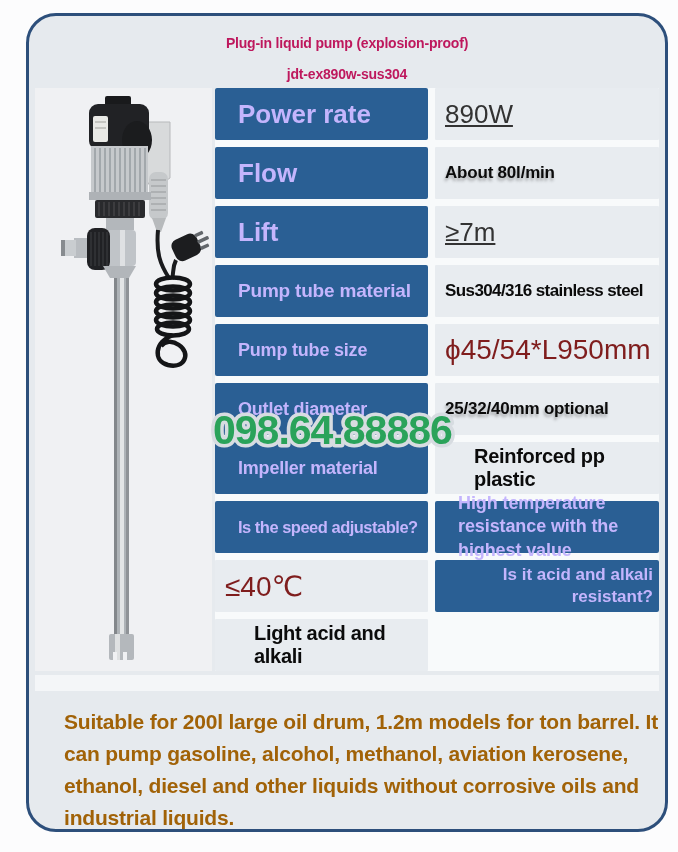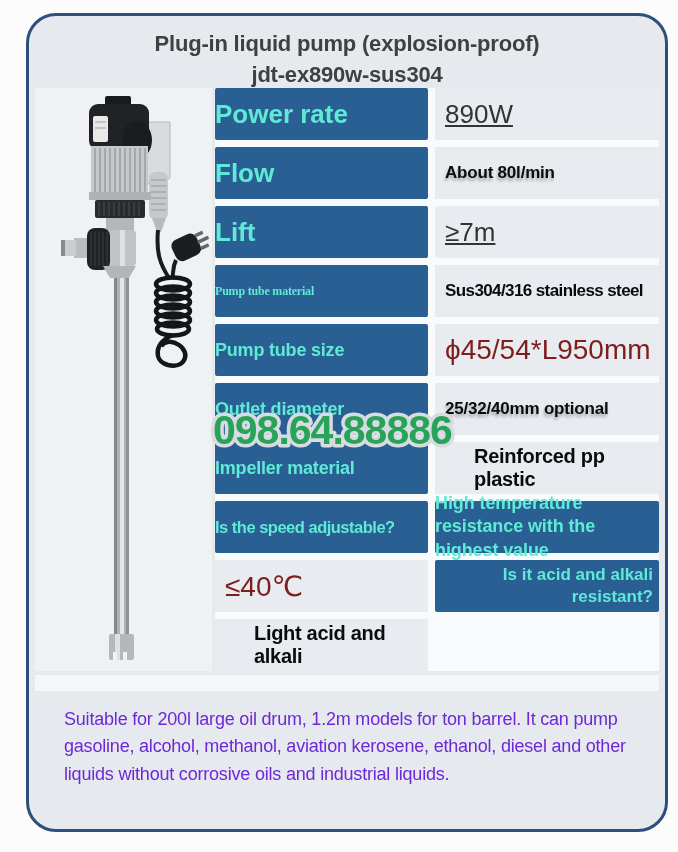--- a/index.html
+++ b/index.html
@@ -8,62 +8,62 @@
     background:#fcfcfd;
     font-family:"Liberation Sans","DejaVu Sans",sans-serif;
   }
   .card{
     position:absolute;left:26px;top:13px;width:642px;height:819px;
     box-sizing:border-box;border:3px solid #2d4f7b;border-radius:30px;
     background:#e6eaee;overflow:hidden;
   }
   .title{
     position:absolute;left:0;top:12px;width:100%;text-align:center;
-    font-weight:700;font-size:22px;line-height:31px;color:#404040;
+    font-weight:700;font-size:14px;line-height:31px;color:#be185d;
     letter-spacing:-0.2px;
   }
   .product-panel{
     position:absolute;left:6px;top:72px;width:177px;height:583px;
     background:#f0f1f3;
   }
   .spec-table{
     position:absolute;left:186px;top:72px;width:444px;
     display:grid;grid-template-columns:213px 224px;
     grid-auto-rows:52px;gap:7px 7px;background:#f8fafb;
   }
   .cell{display:flex;align-items:center;box-sizing:border-box;}
   .cell-label{
-    background:#2a5f94;color:#5eead4;font-weight:700;
-    padding-right:6px;border-radius:2px;
+    background:#2a5f94;color:#c4b5fd;font-weight:700;
+    padding-left:23px;padding-right:6px;border-radius:2px;
   }
   .cell-value{
     background:#e8ecf0;color:#2e2e2e;padding-left:10px;padding-right:4px;
     border-radius:1px;
   }
   .l-xl{font-size:26px;}
   .l-lg{font-size:18px;letter-spacing:-0.2px;}
-  .l-md{font-size:12px;letter-spacing:-0.2px;font-family:Liberation Serif, serif;}
+  .l-md{font-size:19px;letter-spacing:-0.2px;}
   .l-md2{font-size:17px;line-height:1.3;text-align:right;}
   .l-sm{font-size:18px;line-height:1.3;letter-spacing:-0.1px;}
   .l-nowrap{white-space:nowrap;}
   .l-condense{font-size:16.5px;letter-spacing:-0.5px;}
   .v-plain{font-size:26px;font-weight:400;color:#333333;text-decoration:underline;}
   .v-plain-lg{font-size:28px;font-weight:400;color:#7f1d1d;}
   .v-bold{font-size:17px;font-weight:700;color:#0b0b0b;letter-spacing:-0.2px;}
   .v-tight{font-size:17px;letter-spacing:-0.6px;}
   .v-bold-lg{font-size:20px;font-weight:700;color:#0b0b0b;letter-spacing:-0.3px;padding-left:39px;}
   .v-bold-xl{font-size:28px;font-weight:700;color:#1a1a1a;}
   .v-ghost{text-shadow:-1px 3px 3px rgba(50,50,50,0.35);}
   .separator{
     position:absolute;left:6px;top:659px;width:624px;height:16px;
     background:#f4f6f8;
   }
   .footer-text{
     position:absolute;left:35px;top:690px;width:596px;
-    font-weight:400;font-size:18px;line-height:1.52;color:#6d28d9;
+    font-weight:700;font-size:21px;line-height:1.52;color:#a16207;
     letter-spacing:-0.2px;
   }
   .watermark{
     position:absolute;left:178px;top:386px;pointer-events:none;
   }
 </style>
 </head>
 <body>
 
 <div class="card">

